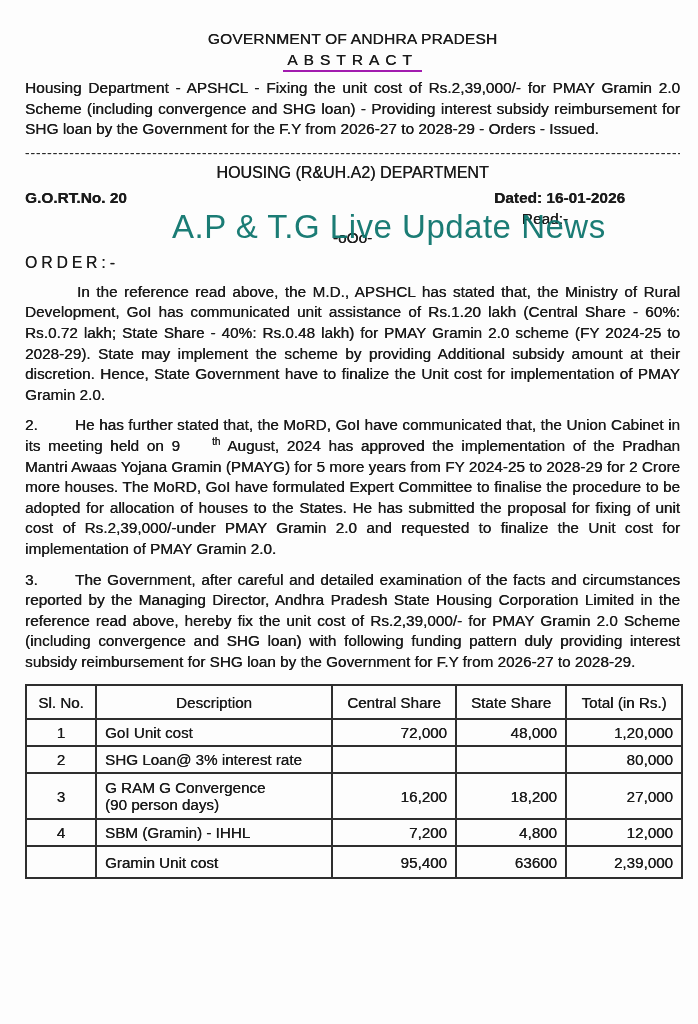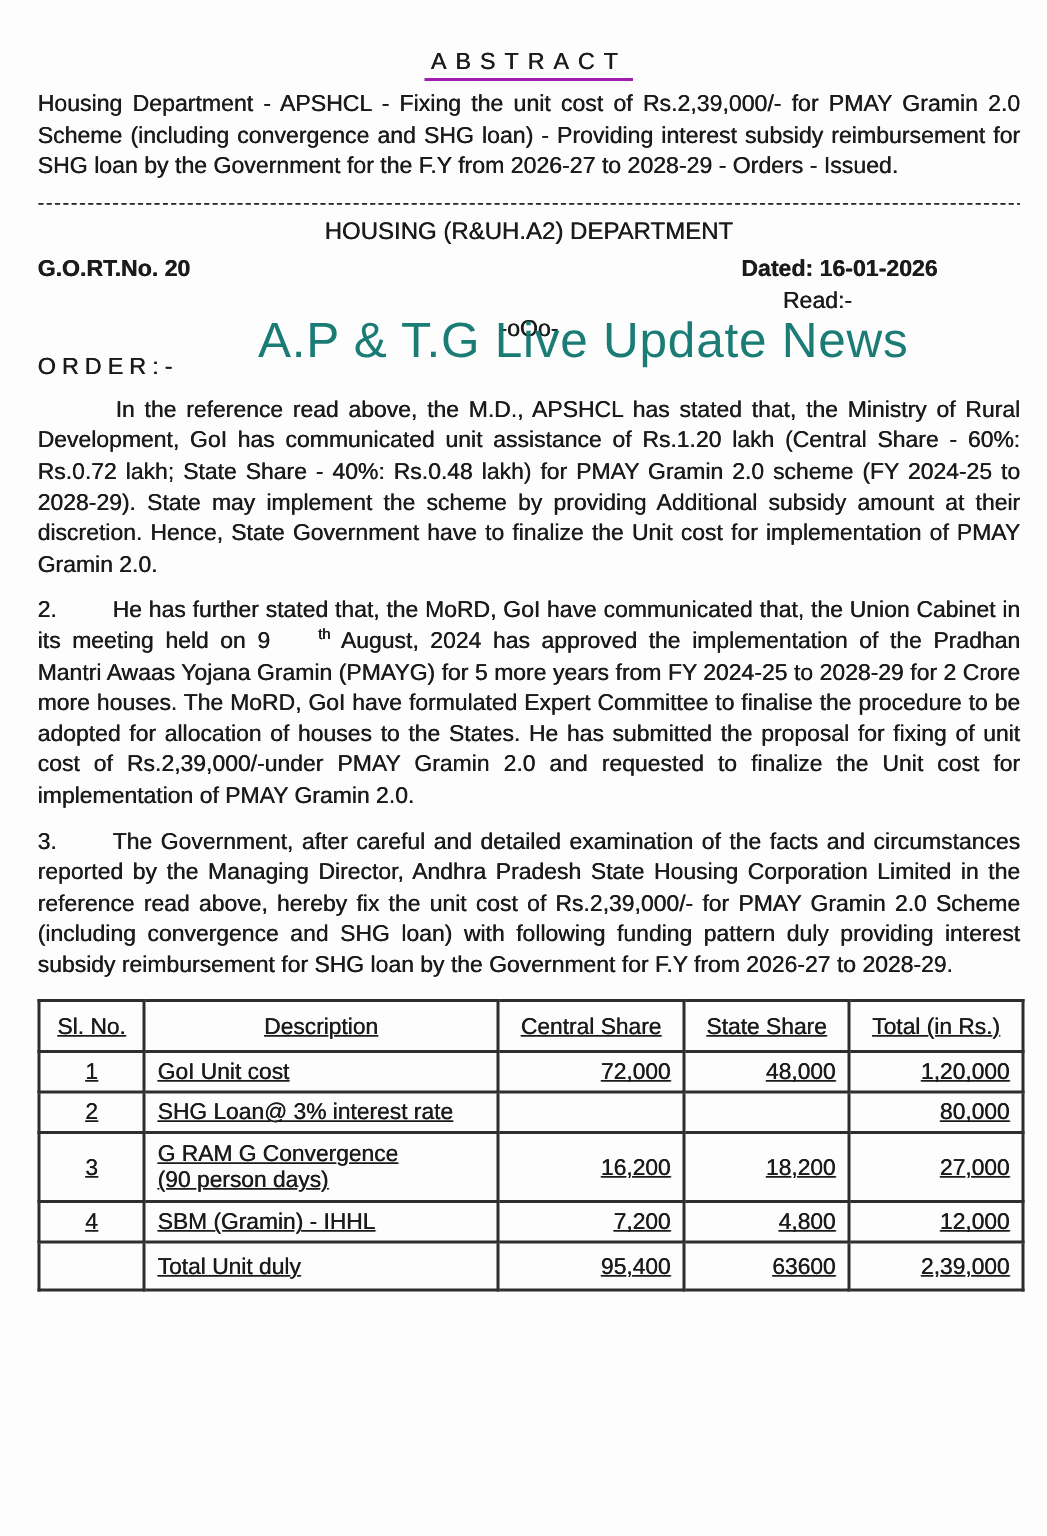--- a/index.html
+++ b/index.html
@@ -77,35 +77,35 @@
     margin-top:12px;
     border-collapse:collapse;
     width:656px;
     font-size:15.2px;
     table-layout:fixed;
   }
   table.funding th,table.funding td{
     border:2px solid #2e2e2e;
     padding:2px 8px;
     overflow:hidden;
-    text-decoration:underline;
   }
   table.funding th{font-weight:normal;text-align:center;height:28px;}
   td.sl{text-align:center;}
   td.desc{text-align:left;white-space:pre-line;}
   td.num{text-align:right;}
   tr.r-normal td{height:21px;}
   tr.r-tall td{height:40px;}
   tr.r-total td{height:26px;}
 </style>
 </head>
 <body>
 
 <div class="page">
 
+  <div class="doc-title center">GOVERNMENT OF ANDHRA PRADESH</div>
 
   <div class="abstract-wrap">
     <span class="abstract">ABSTRACT</span>
   </div>
 
   <p class="subject">Housing Department - APSHCL - Fixing the unit cost of Rs.2,39,000/- for PMAY Gramin 2.0 Scheme (including convergence and SHG loan) - Providing interest subsidy reimbursement for SHG loan by the Government for the F.Y from 2026-27 to 2028-29 - Orders - Issued.</p>
 
   <div class="dotted-sep">----------------------------------------------------------------------------------------------------------------------------------------------</div>
 
   <div class="dept center">HOUSING (R&amp;UH.A2) DEPARTMENT</div>
@@ -178,21 +178,21 @@
       </tr>
       <tr class="r-normal">
         <td class="sl">4</td>
         <td class="desc">SBM (Gramin) - IHHL</td>
         <td class="num">7,200</td>
         <td class="num">4,800</td>
         <td class="num">12,000</td>
       </tr>
       <tr class="r-total">
         <td class="sl"></td>
-        <td class="desc">Total Unit duly</td>
+        <td class="desc">Gramin Unit cost</td>
         <td class="num">95,400</td>
         <td class="num">63600</td>
         <td class="num">2,39,000</td>
       </tr>
     </tbody>
   </table>
 
 </div>
 
 </body></html>

